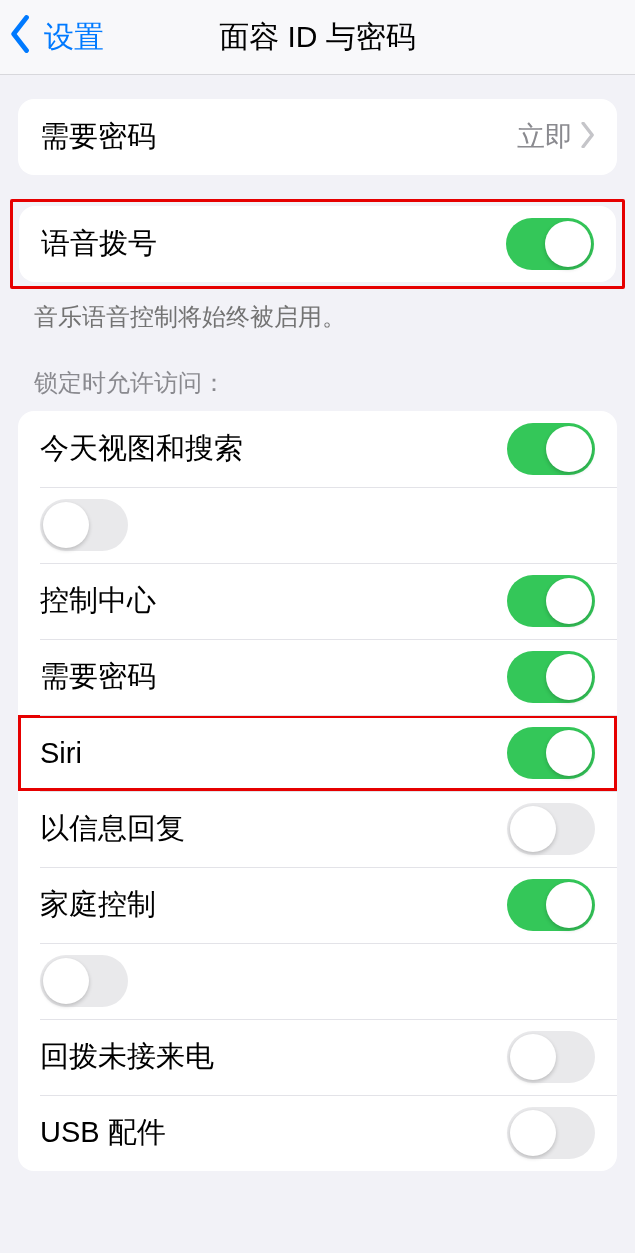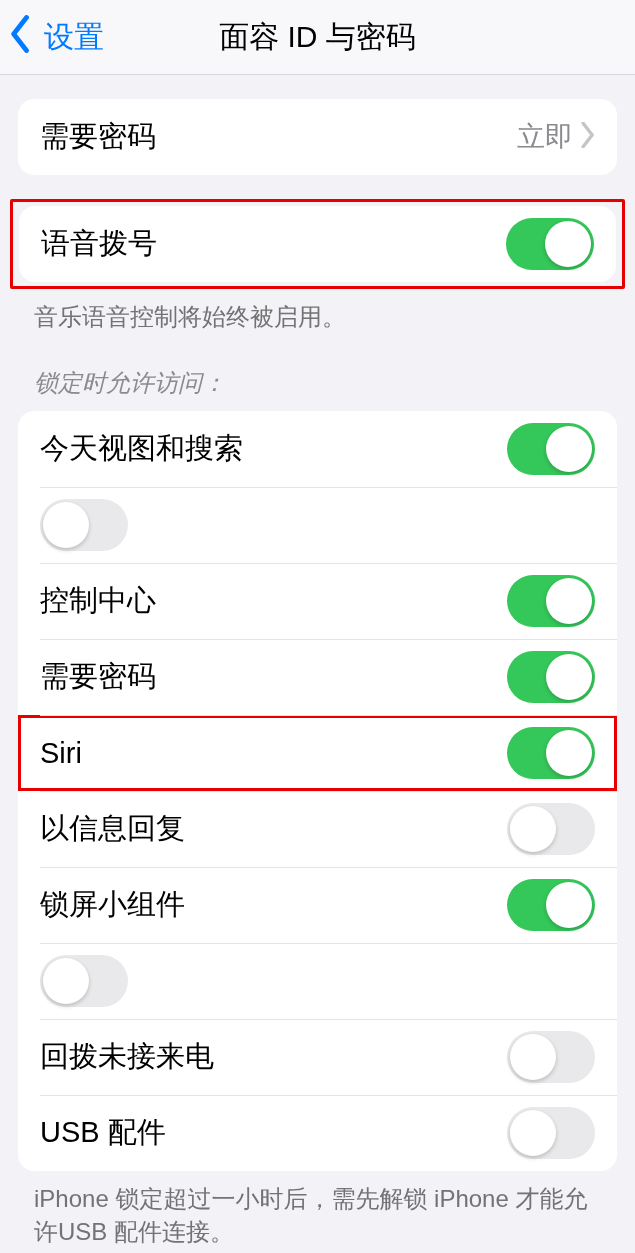--- a/index.html
+++ b/index.html
@@ -13,21 +13,21 @@
   .row { display:flex; align-items:center; height:76px; padding:0 22px; position:relative; }
   .row + .row::before { content:""; position:absolute; left:22px; right:0; top:0; height:1px; background:#e3e3e8; }
   .row-label { font-size:29px; flex:1; }
   .row-value { font-size:28px; color:#8a8a8f; margin-right:6px; }
   .chev svg { width:16px; height:26px; }
   .toggle { width:88px; height:52px; border-radius:26px; position:relative; background:#e9e9eb; }
   .toggle.on { background:#34c759; }
   .knob { position:absolute; width:46px; height:46px; border-radius:23px; background:#fff; top:3px; left:3px; box-shadow:0 2px 4px rgba(0,0,0,0.2); }
   .toggle.on .knob { left:39px; }
   .footer-text { font-size:24px; color:#737373; margin:12px 34px 0 34px; line-height:1.35; }
-  .section-header { font-size:24px; color:#8a8a8f; margin:34px 34px 0 34px;font-style:italic; }
+  .section-header { font-size:24px; color:#8a8a8f; margin:34px 34px 0 34px; }
   .group.after-header { margin-top:12px; }
   .box-highlight { border:3px solid #e60000; border-radius:2px; margin:24px 10px 0 10px; padding:0; background:transparent; }
   .box-highlight .group { margin:4px 6px; }
 </style>
 </head>
 <body>
 
 <div class="header">
   <div class="back">
     <span>
@@ -98,21 +98,21 @@
           <div class="knob"></div>
         </div>
       </div>
       <div class="row">
         <div class="row-label">以信息回复</div>
         <div class="toggle">
           <div class="knob"></div>
         </div>
       </div>
       <div class="row">
-        <div class="row-label">锁屏小组件</div>
+        <div class="row-label">家庭控制</div>
         <div class="toggle on">
           <div class="knob"></div>
         </div>
       </div>
       <div class="row">
         <div class="toggle">
           <div class="knob"></div>
         </div>
       </div>
       <div class="row">
@@ -122,15 +122,14 @@
         </div>
       </div>
       <div class="row">
         <div class="row-label">USB 配件</div>
         <div class="toggle">
           <div class="knob"></div>
         </div>
       </div>
     </div>
 
-  <div class="footer-text">iPhone 锁定超过一小时后，需先解锁 iPhone 才能允许USB 配件连接。</div>
 
 </div>
 
 </body></html>

